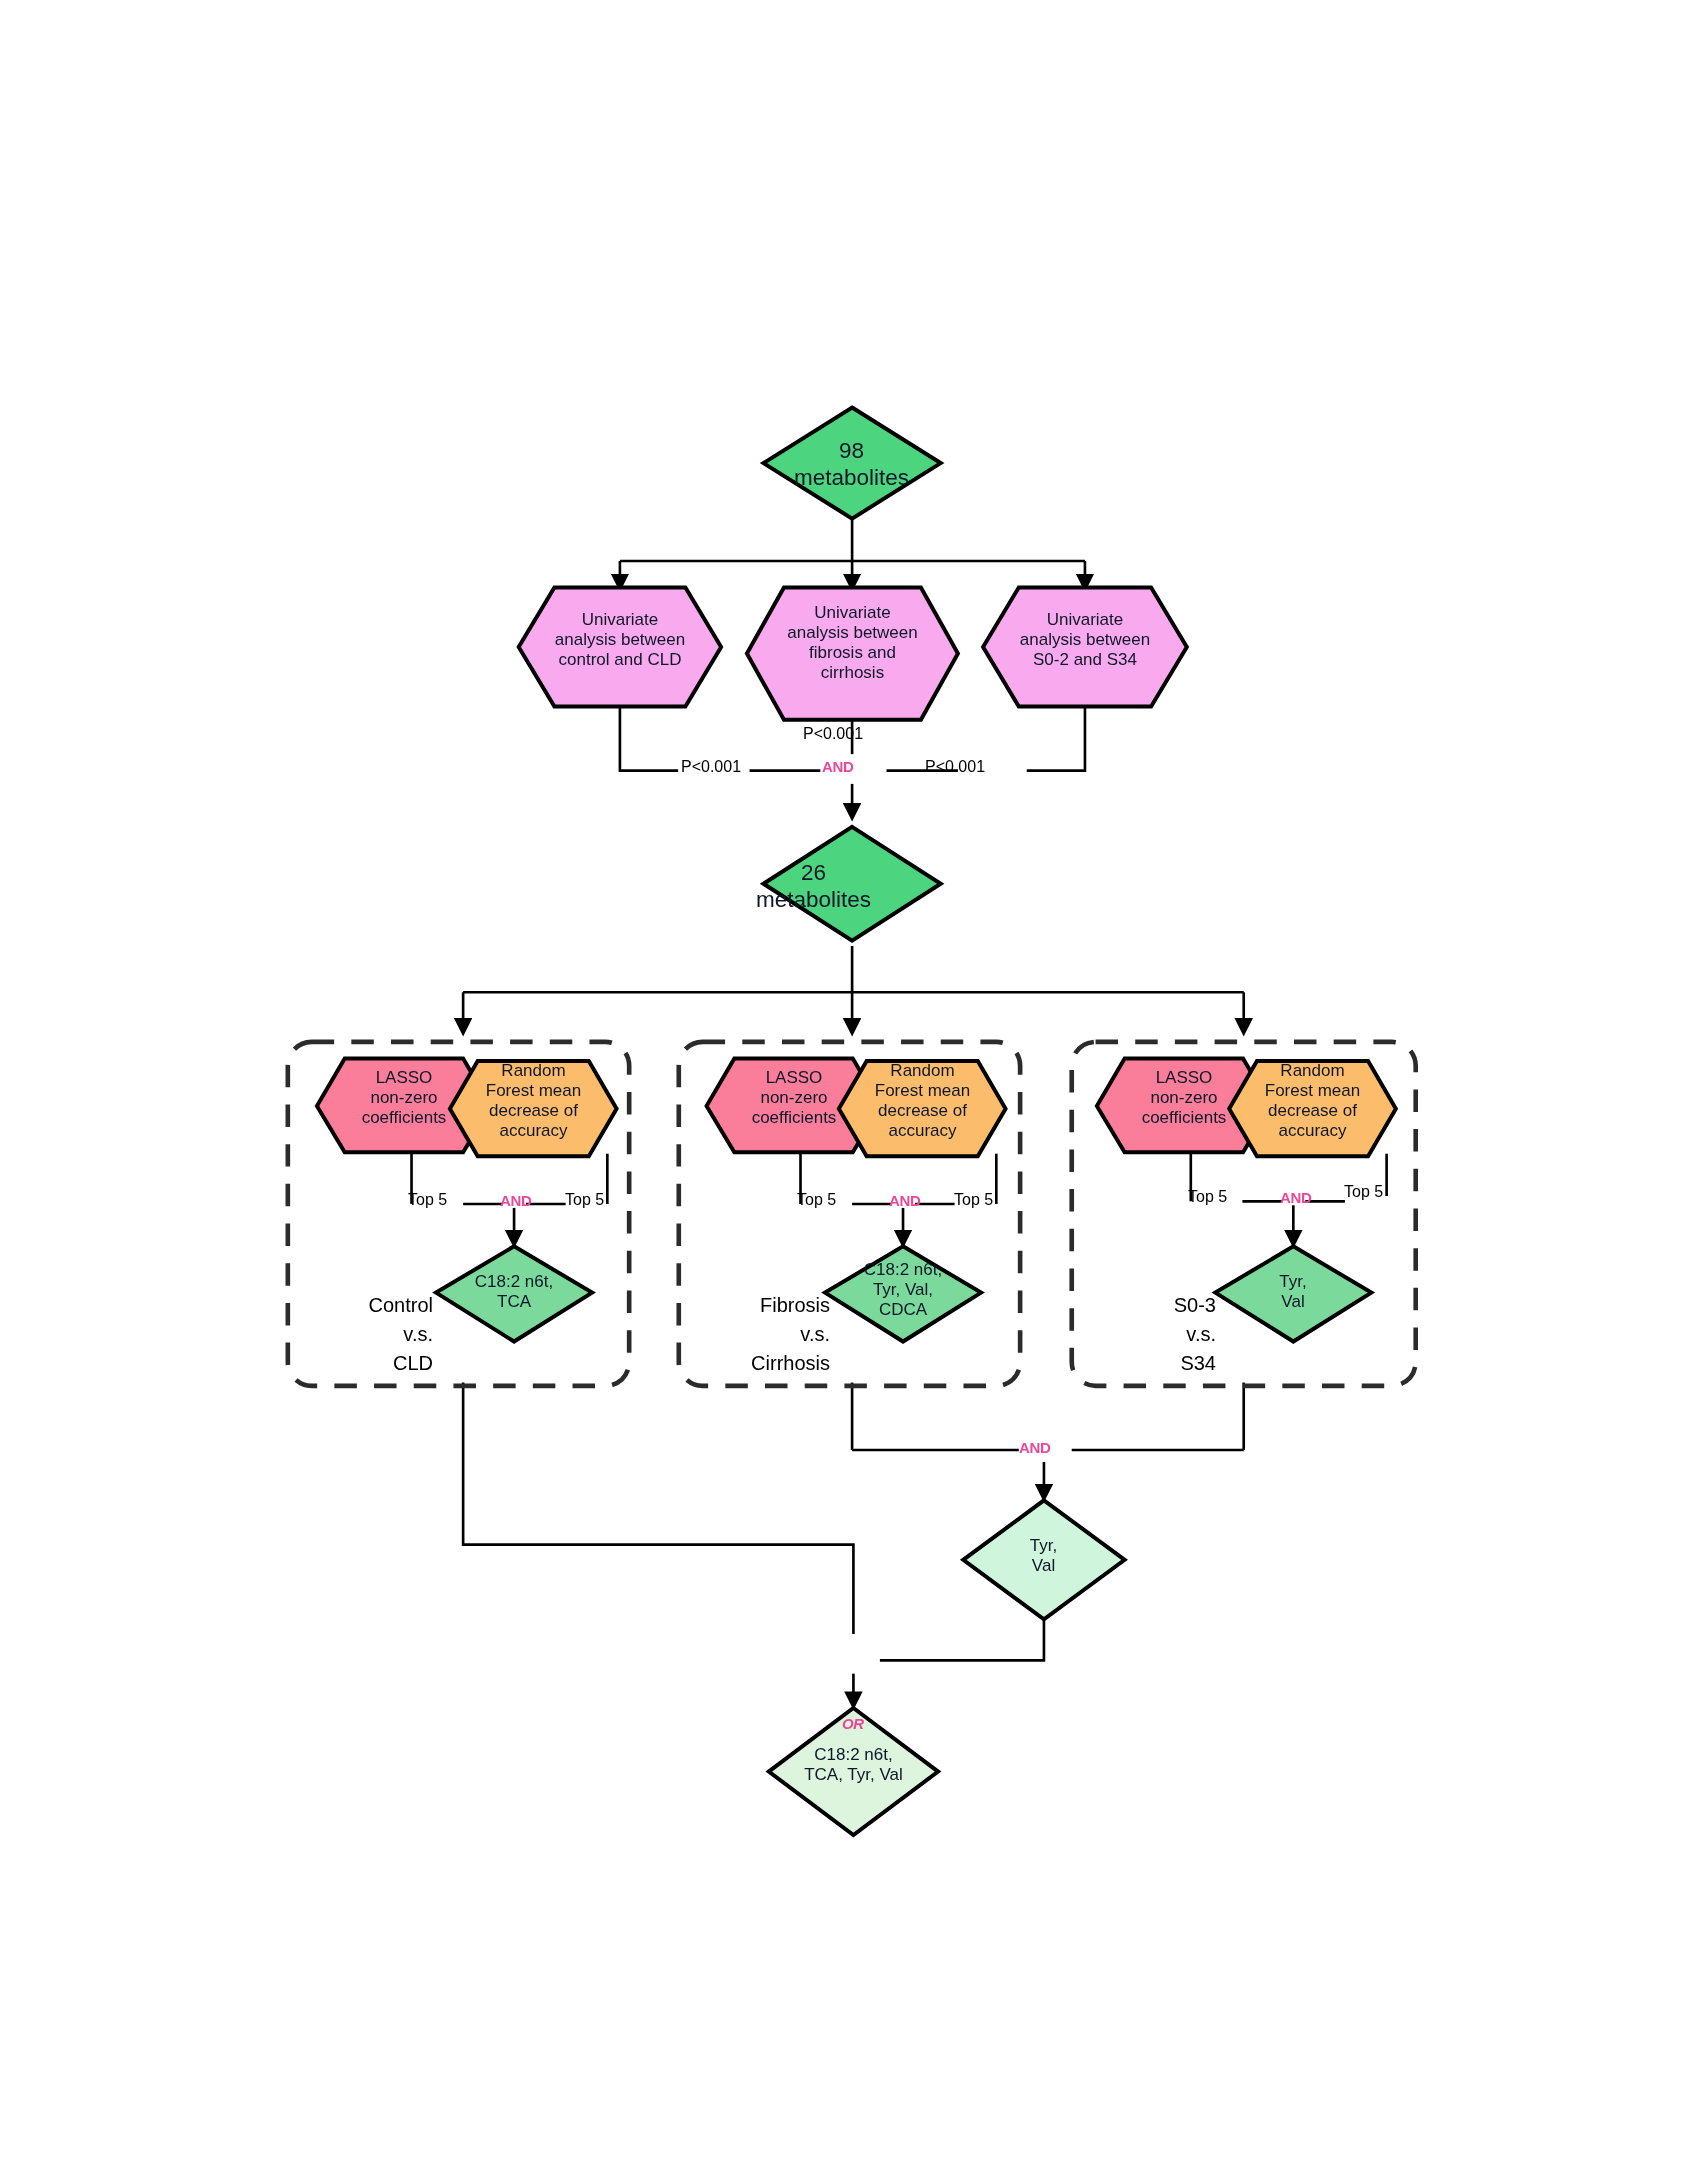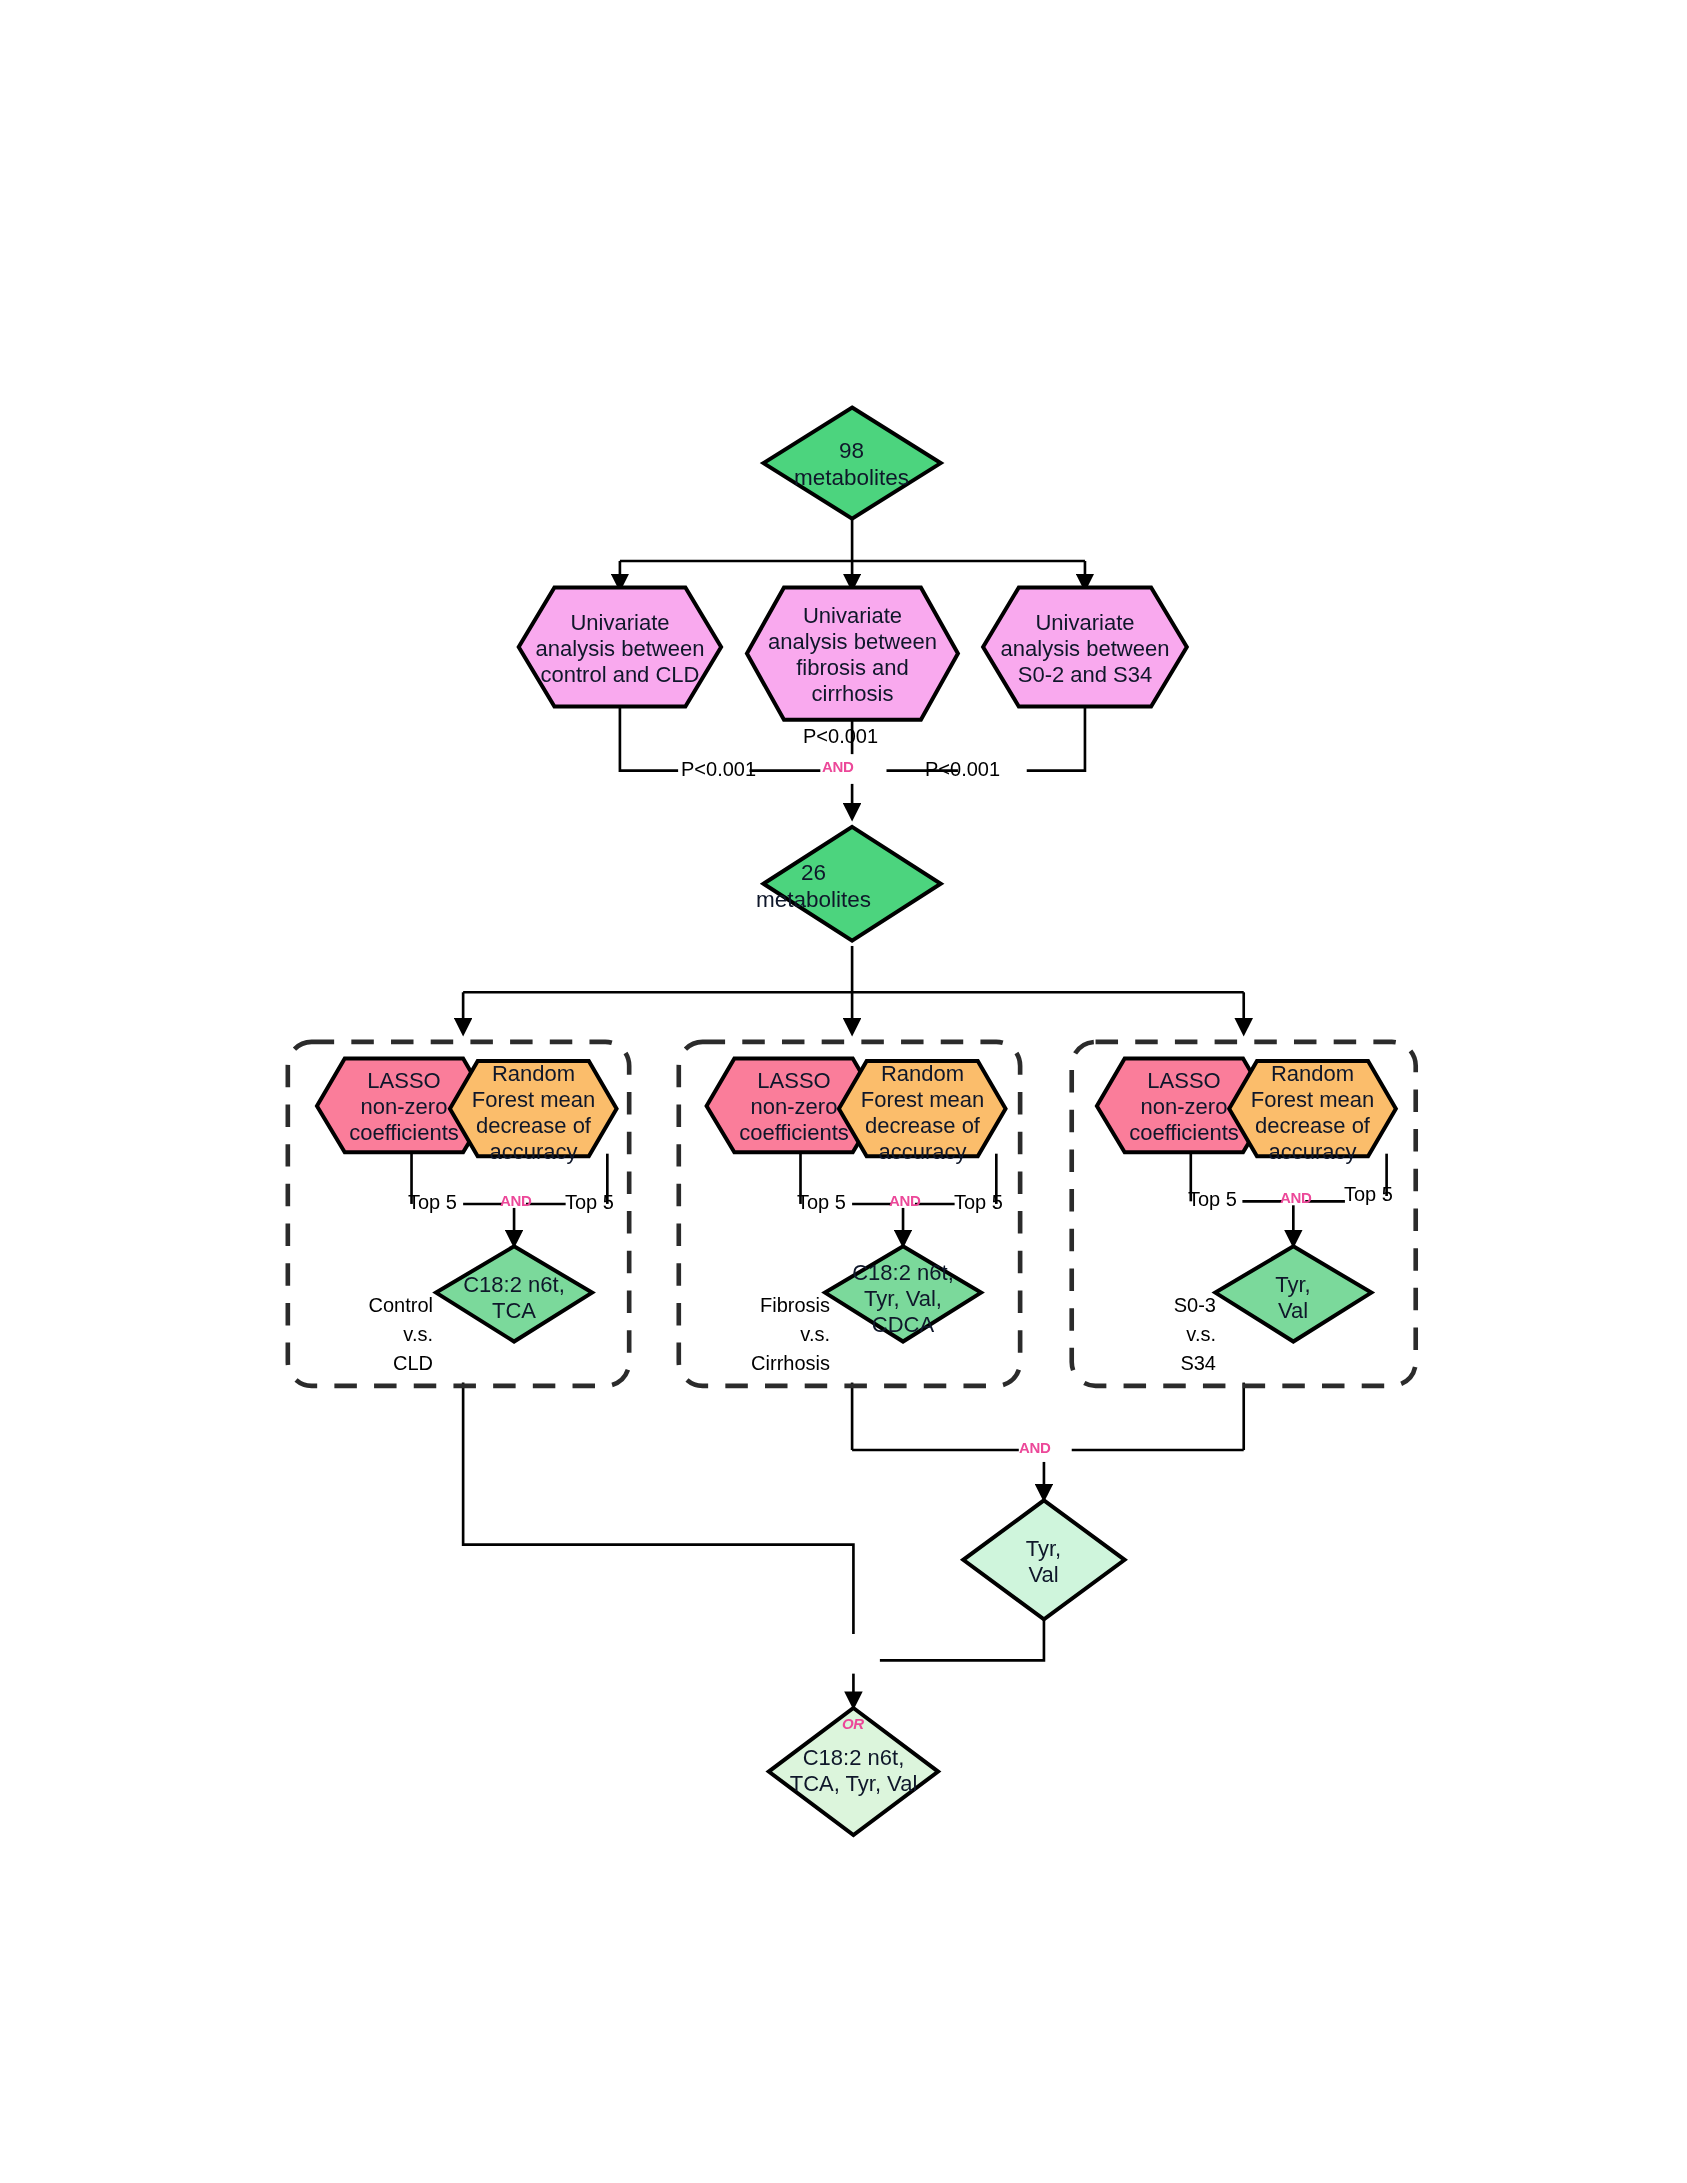--- a/index.html
+++ b/index.html
@@ -31,41 +31,41 @@
     position: absolute;
     text-align: center;
     color: #0f172a;
     pointer-events: none;
     white-space: pre-line;
     line-height: 1.18;
   }
   .edge-label {
     position: absolute;
     color: #000000;
-    font-size: 20px;
+    font-size: 16px;
     white-space: nowrap;
   }
   .logic-label {
     position: absolute;
     color: #ec4899;
     font-weight: bold;
     font-size: 15px;
     white-space: nowrap;
     letter-spacing: -0.3px;
   }
   .grp-label {
     position: absolute;
     color: #000000;
     font-size: 20px;
     text-align: right;
     line-height: 1.45;
     white-space: pre-line;
   }
   .t-big { font-size: 22.5px; }
-  .t-mid { font-size: 22px; }
+  .t-mid { font-size: 17px; }
 </style>
 </head>
 <body>
 
 <div id="canvas">
 
   <svg class="layer" viewBox="0 0 2550 3300">
     <defs>
       <marker id="arrow" viewBox="0 0 12 12" refX="9" refY="6" markerWidth="7" markerHeight="7" orient="auto-start-reverse">
         <path d="M 0 0 L 12 6 L 0 12 z" fill="#000"></path>

